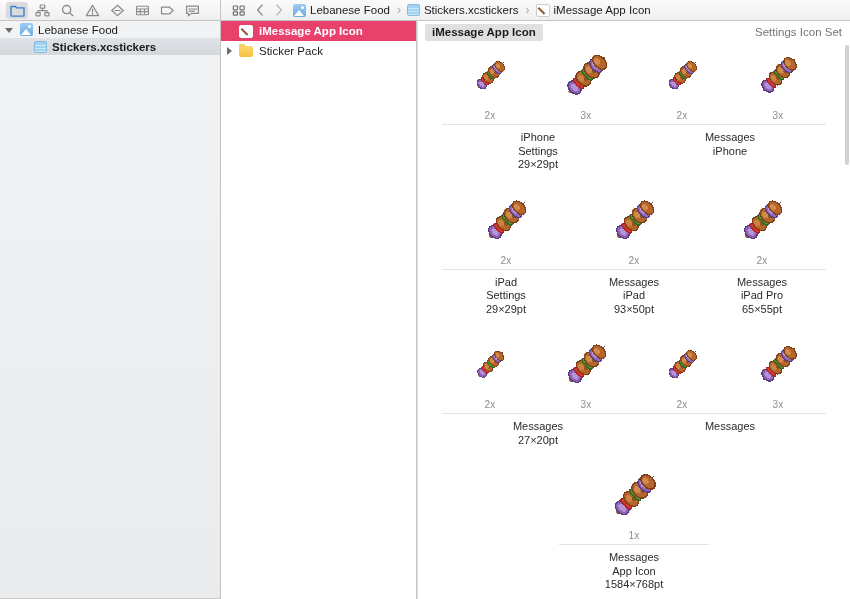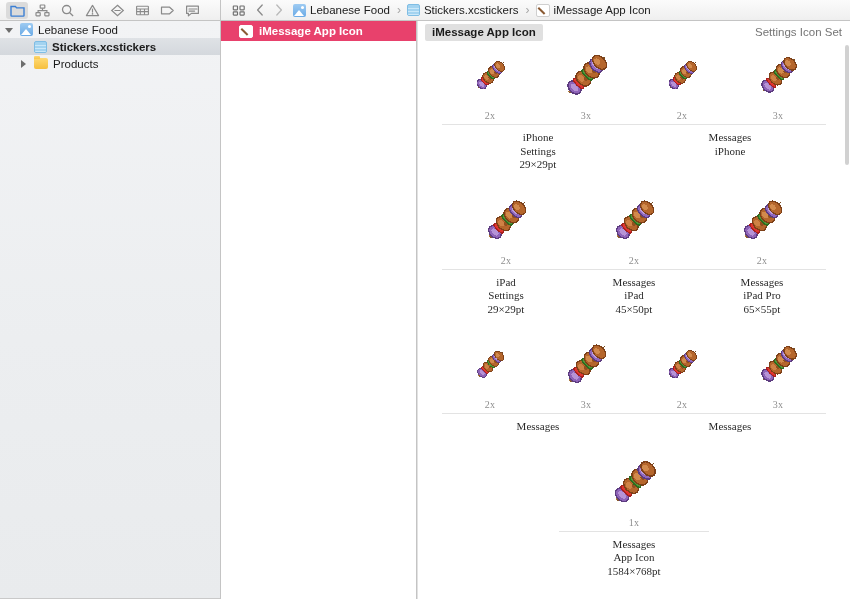--- a/index.html
+++ b/index.html
@@ -246,21 +246,20 @@
   }
   .editor-kind {
     font-size: 11.5px;
     color: #757575;
   }
   .editor-body {
     flex: 1;
     position: relative;
     overflow: hidden;
     padding: 0 24px;
-    font-family: Liberation Serif, serif;
   }
 
   .row-group { width: 100%; }
   .slots {
     display: flex;
     width: 100%;
   }
   .slot {
     display: flex;
     flex-direction: column;
@@ -444,41 +443,40 @@
             <span class="label">Lebanese Food</span>
           </div>
           <div class="nav-row selected">
             <span class="ind2"></span>
             <span class="twisty">
               <span class="disclosure" style="visibility: hidden;"></span>
             </span>
             <span class="ico ico-xcassets"></span>
             <span class="label">Stickers.xcstickers</span>
           </div>
-          <div class="nav-row">
-            <span class="ind2"></span>
-            <span class="twisty">
-              <span class="disclosure"></span>
-            </span>
-            <span class="ico ico-folder"></span>
-            <span class="label">Products</span>
-          </div>
         </div>
       <div class="bottom-strip"></div>
     </div>
 
     <div class="assetlist">
       <div id="asset-rows">
           <div class="asset-row selected">
             <span class="twisty">
               <span class="disclosure" style="visibility: hidden;"></span>
             </span>
             <span class="ico ico-pencil sel"></span>
             <span class="label">iMessage App Icon</span>
           </div>
+          <div class="asset-row">
+            <span class="twisty">
+              <span class="disclosure"></span>
+            </span>
+            <span class="ico ico-folder"></span>
+            <span class="label">Sticker Pack</span>
+          </div>
         </div>
     </div>
 
     <div class="editor">
       <div class="editor-header">
         <div class="editor-title">iMessage App Icon</div>
         <div class="editor-kind">Settings Icon Set</div>
       </div>
       <div class="editor-body">
         <div id="groups">
@@ -685,21 +683,21 @@
               </div>
               <div class="caption-row">
                 <div class="caption" style="width: 137.333px;">
                   <span class="ln">iPad</span>
                   <span class="ln">Settings</span>
                   <span class="ln">29×29pt</span>
                 </div>
                 <div class="caption" style="width: 137.333px;">
                   <span class="ln">Messages</span>
                   <span class="ln">iPad</span>
-                  <span class="ln">45×50pt</span>
+                  <span class="ln">93×50pt</span>
                 </div>
                 <div class="caption" style="width: 137.333px;">
                   <span class="ln">Messages</span>
                   <span class="ln">iPad Pro</span>
                   <span class="ln">65×55pt</span>
                 </div>
               </div>
               <div class="group-pad"></div>
             </div>
             <div class="row-group">
@@ -805,20 +803,21 @@
                         <ellipse cx="52.6" cy="29.4" rx="3" ry="4" fill="#d28a4c"></ellipse>
                       </g>
                     </svg>
                   </div>
                   <div class="scale-lbl">3x</div>
                 </div>
               </div>
               <div class="caption-row">
                 <div class="caption" style="width: 206px;">
                   <span class="ln">Messages</span>
+                  <span class="ln">27×20pt</span>
                 </div>
                 <div class="caption" style="width: 206px;">
                   <span class="ln">Messages</span>
                 </div>
               </div>
               <div class="group-pad"></div>
             </div>
             <div class="row-group">
               <div class="slots" style="justify-content: center;">
                 <div class="slot" style="width: 150px;">

